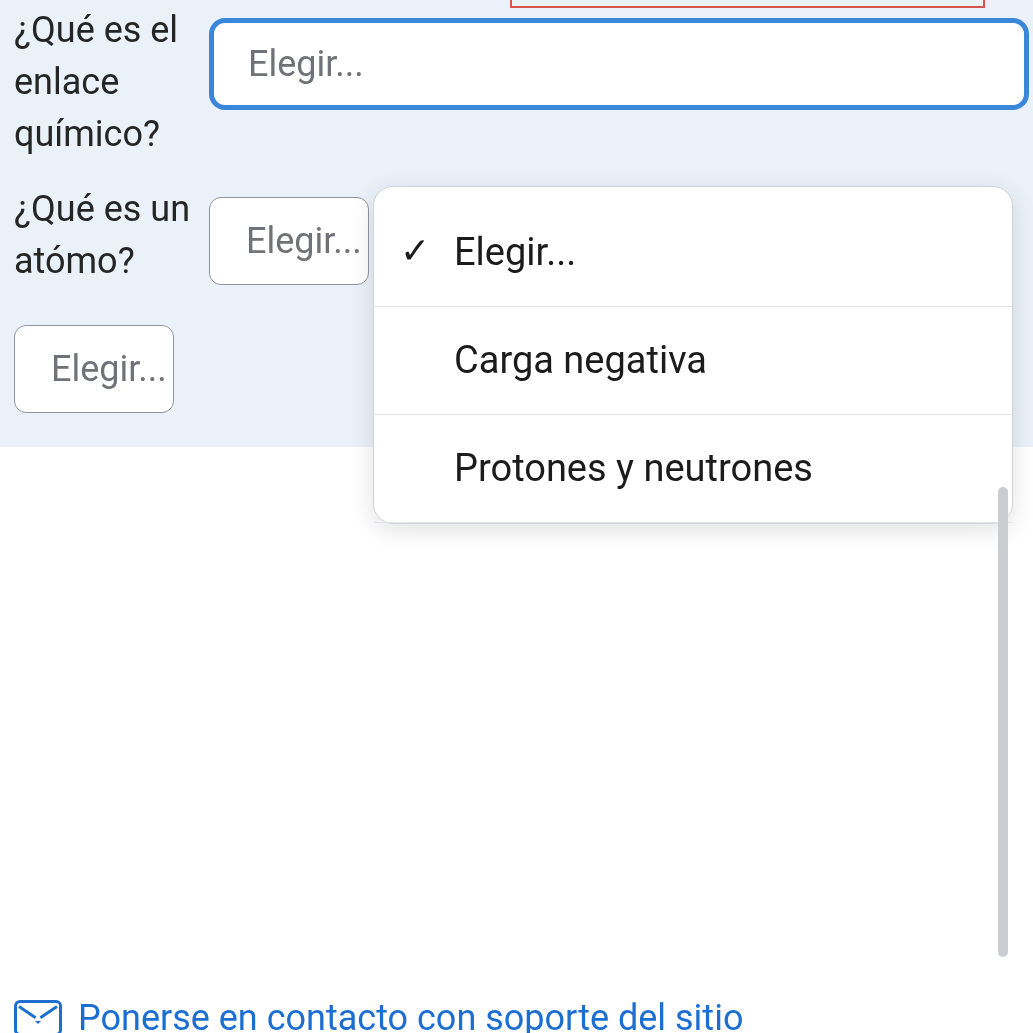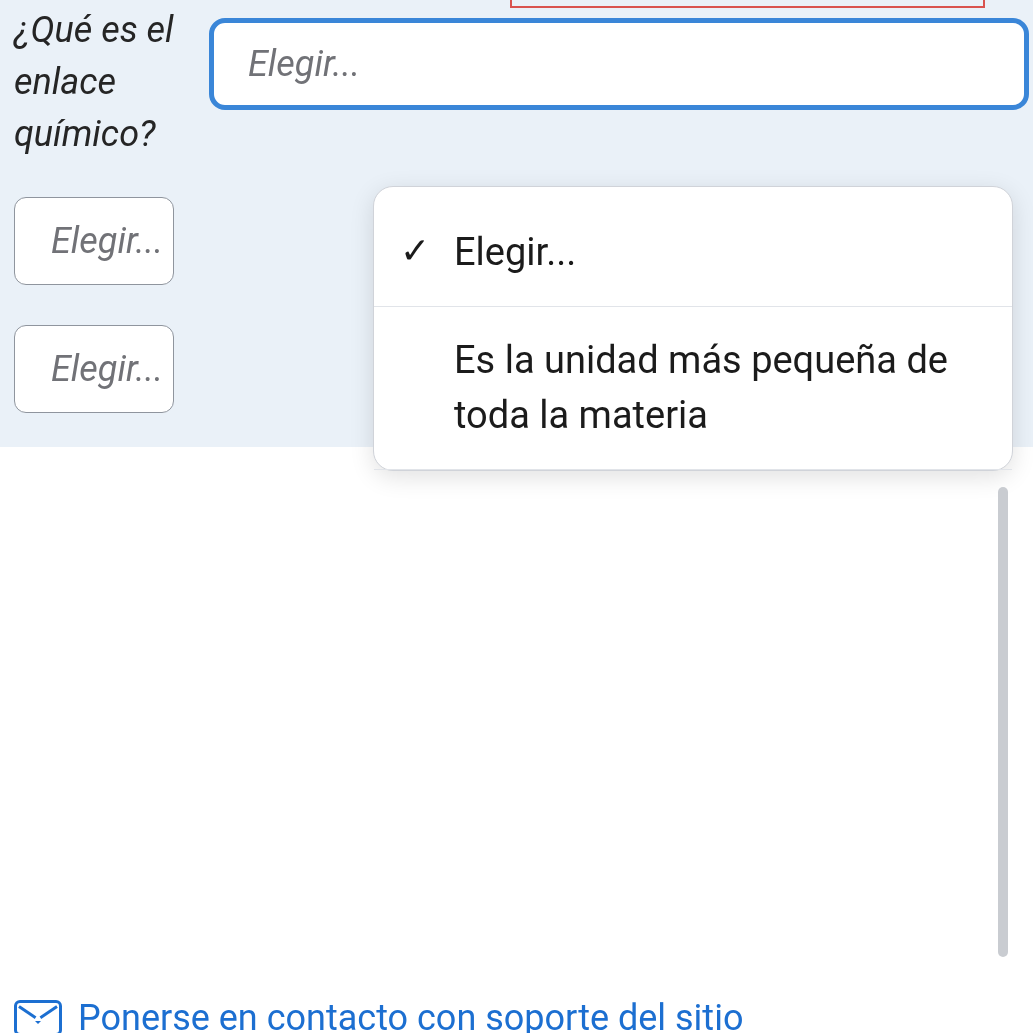--- a/index.html
+++ b/index.html
@@ -23,21 +23,20 @@
       height: 8px;
       border: 2px solid #d9534f;
       border-top: none;
       background: transparent;
     }
     .row {
       display: flex;
       align-items: flex-start;
       padding: 0 0 0 14px;
       position: relative;
-      font-style: italic;
     }
     .row1 { padding-top: 4px; }
     .row2 { padding-top: 22px; }
     .row3 { padding-top: 22px; }
     .question {
       width: 195px;
       font-size: 36px;
       line-height: 1.45;
       color: #252525;
       flex-shrink: 0;
@@ -162,36 +161,38 @@
 <div class="quiz-area">
 
   <div class="row row1">
     <div class="question">¿Qué es el enlace químico?</div>
     <div class="select-wrap">
       <div class="select-box focused">Elegir...</div>
     </div>
   </div>
 
   <div class="row row2">
+    <div class="question">¿Qué es un atómo?</div>
     <div class="select-wrap">
       <div class="select-box partial">Elegir...</div>
     </div>
   </div>
 
   <div class="row row3">
     <div class="select-wrap">
       <div class="select-box partial">Elegir...</div>
     </div>
   </div>
 
 </div>
 
 <div class="dropdown">
   <div class="dd-item selected">Elegir...</div>
-  <div class="dd-item">Es la unidad más pequeña de toda la materia</div>
+  <div class="dd-item">Carga negativa</div>
+  <div class="dd-item">Protones y neutrones</div>
   <div class="dd-scrollbar"></div>
 </div>
 
 <div class="footer-link">
   <span class="mail-icon">
     <span class="flap1"></span>
       <span class="flap2"></span>
   </span>
   <span>Ponerse en contacto con soporte del sitio</span>
 </div>

